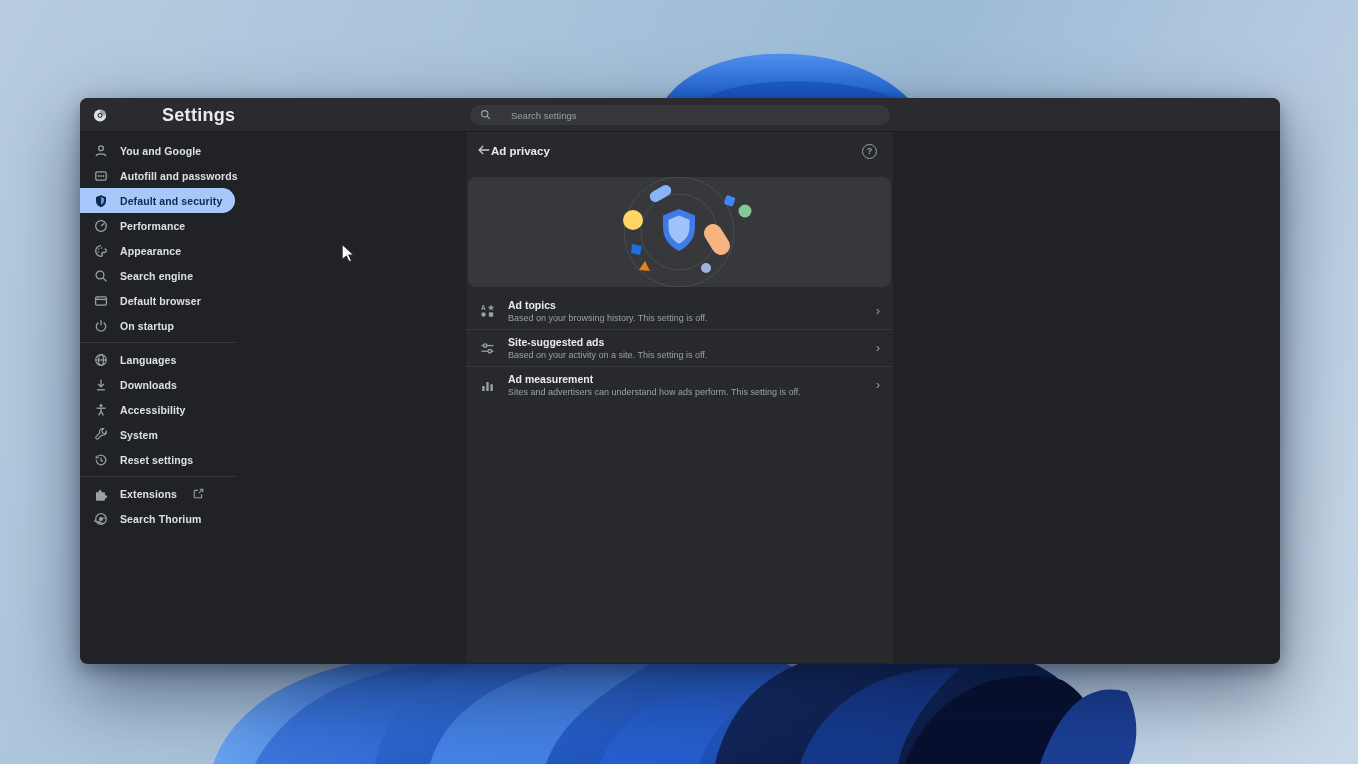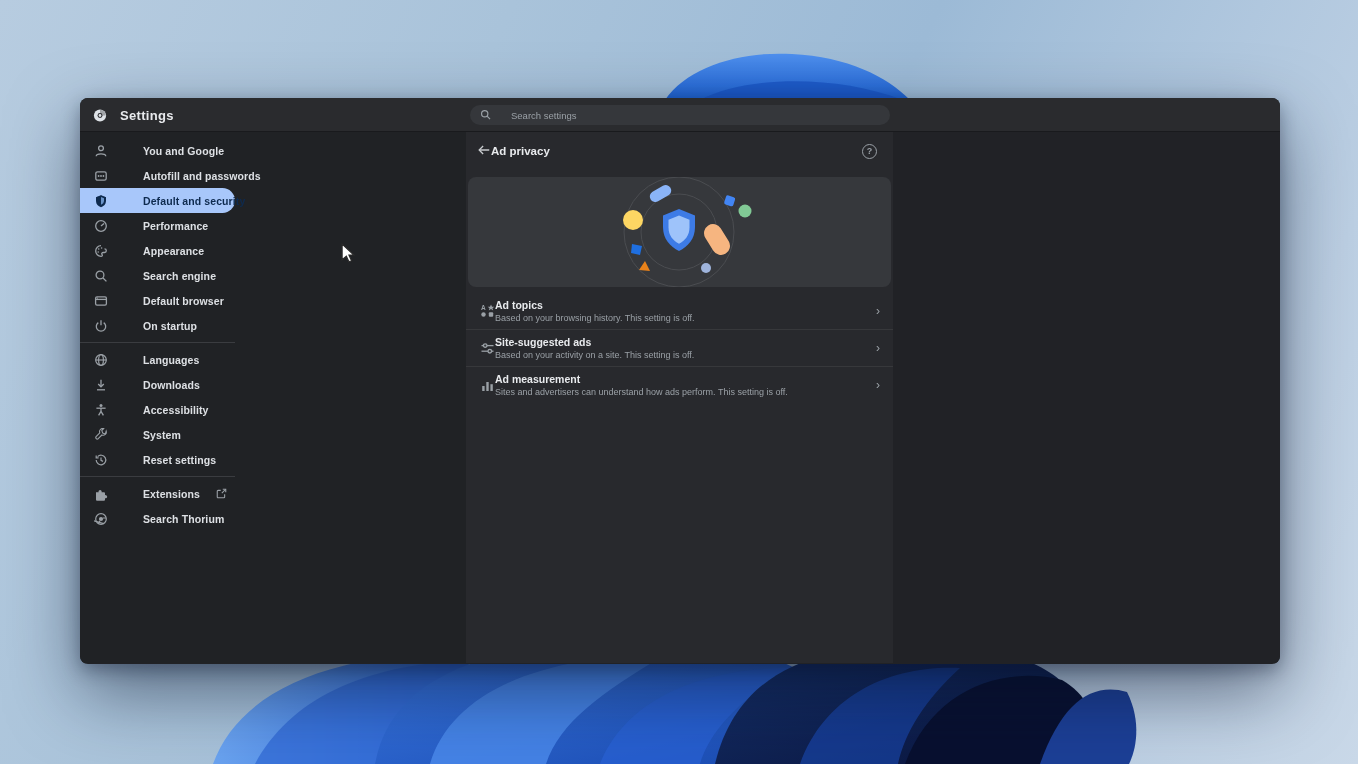--- a/index.html
+++ b/index.html
@@ -15,37 +15,37 @@
   .window {
     position:absolute; left:80px; top:98px; width:1200px; height:566px;
     border-radius:8px; overflow:hidden; z-index:2; background:#212226;
     box-shadow:0 28px 70px rgba(8,18,40,.50), 0 6px 18px rgba(8,18,40,.35);
   }
   .topbar {
     height:34px; background:#2a2b2e; border-bottom:1px solid #191a1d;
     position:relative; display:flex; align-items:center;
   }
   .brand { position:absolute; left:13px; top:0; height:34px; display:flex; align-items:center; gap:13px; }
-  .app-title { font-size:13px; font-weight:700; color:#e8eaed; letter-spacing:.3px; }
+  .app-title { font-size:18px; font-weight:700; color:#e8eaed; letter-spacing:.3px;margin-left:42px; }
   .searchbox {
     position:absolute; left:390px; top:7px; width:420px; height:20px;
     background:#35373b; border-radius:10px; display:flex; align-items:center;
     gap:20px; padding:0 10px; cursor:text;
   }
   .searchbox .ph { font-size:9.5px; color:#9aa0a6; }
 
   .winbody { display:flex; height:531px; }
 
   
   .sidebar { width:386px; background:#202225; padding-top:6px; flex:none; }
   .side-item {
     height:25px; width:155px; display:flex; align-items:center; gap:12px;
     padding-left:14px; border-radius:0 13px 13px 0; cursor:pointer;
   }
-  .side-item .lbl { font-size:10.5px; font-weight:700; color:#dde0e4; letter-spacing:.1px; white-space:nowrap;margin-left:23px; }
+  .side-item .lbl { font-size:10.5px; font-weight:700; color:#dde0e4; letter-spacing:.1px; white-space:nowrap; }
   .side-item.selected { background:#a8c7fa; }
   .side-item.selected .lbl { color:#0e2a4e; }
   .icon14 { width:14px; height:14px; flex:none; display:flex; align-items:center; justify-content:center; }
   .side-divider { width:155px; border-bottom:1px solid #3a3c40; margin:4px 0; }
   .ext-ic { margin-left:4px; display:flex; }
 
   
   .content { flex:1; display:flex; }
   .content-col { width:427px; flex:none; background:#28292d; display:flex; flex-direction:column; }
   .void { flex:1; background:#212226; }
@@ -55,21 +55,21 @@
   .iconbtn { background:none; border:none; cursor:pointer; display:flex; align-items:center; justify-content:center; padding:0; }
   .helpbtn {
     width:15px; height:15px; border:1.2px solid #9aa0a6; border-radius:50%;
     color:#9aa0a6; font-size:9px; font-weight:700; line-height:12px; text-align:center;
     background:none; cursor:pointer;
   }
 
   .banner { margin:7px 2px 0 2px; height:110px; background:#36383c; border-radius:8px; overflow:hidden; }
 
   .rows { margin-top:5px; }
-  .rowitem { height:37px; display:flex; align-items:center; padding:0 13px; cursor:pointer; }
+  .rowitem { height:37px; display:flex; align-items:center; gap:13px; padding:0 13px; cursor:pointer; }
   .rowitem + .rowitem { border-top:1px solid rgba(255,255,255,.07); }
   .row-ic { width:16px; flex:none; display:flex; justify-content:center; }
   .row-text { flex:1; display:flex; flex-direction:column; gap:2px; }
   .row-title { font-size:10.5px; font-weight:700; color:#e8eaed; }
   .row-sub { font-size:9px; color:#9aa0a6; }
   .chev { color:#9aa0a6; font-size:12px; line-height:1; flex:none; }
 
   .cursor { position:absolute; left:339px; top:243px; z-index:5; pointer-events:none; }
 </style>
 </head>

